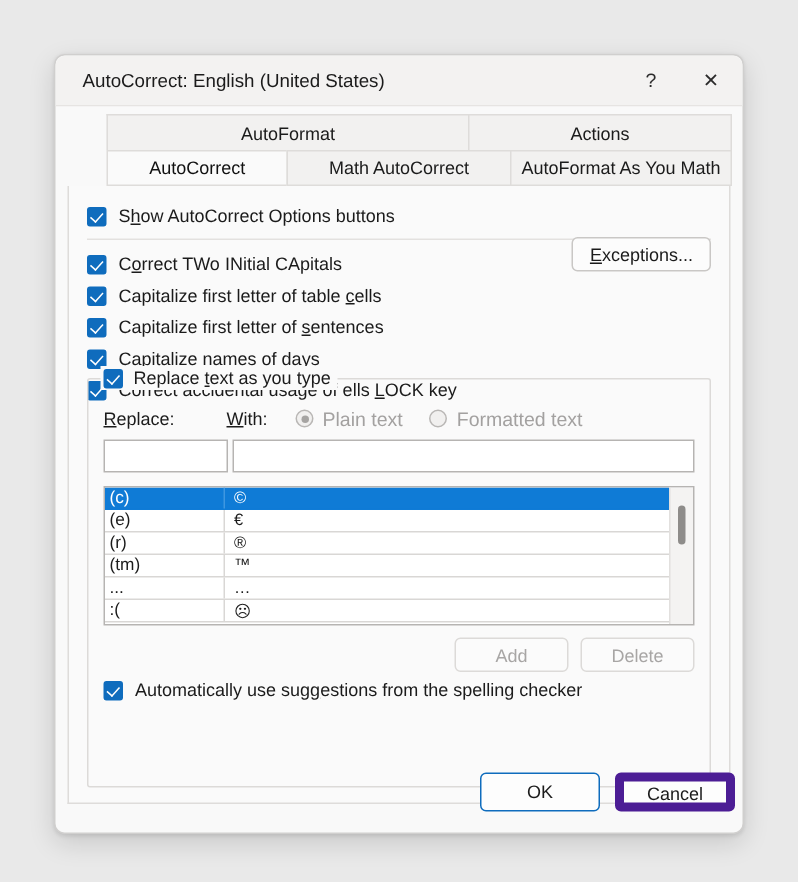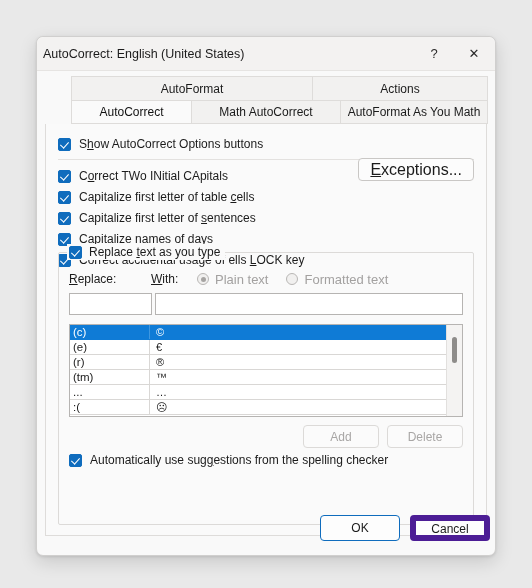--- a/index.html
+++ b/index.html
@@ -37,21 +37,21 @@
     height: 34px;
     background: #f3f2f1;
     border-bottom: 1px solid #e6e4e2;
     display: flex;
     align-items: center;
     box-sizing: border-box;
     border-radius: 7px 7px 0 0;
   }
   .title-text {
     flex: 1;
-    padding-left: 6px;
+    padding-left: 18px;
     font-size: 12.5px;
     color: #1b1b1b;
     white-space: nowrap;
   }
   .title-btn {
     width: 38px;
     height: 34px;
     display: flex;
     align-items: center;
     justify-content: center;
@@ -156,21 +156,21 @@
   .exceptions-btn {
     position: absolute;
     right: 12px;
     top: 34px;
     height: 23px;
     padding: 0 11px;
     background: #fcfcfc;
     border: 1px solid #c9c7c5;
     border-radius: 4px;
     font-family: "Liberation Sans", sans-serif;
-    font-size: 16px;
+    font-size: 12px;
     color: #1b1b1b;
     cursor: default;
     white-space: nowrap;
   }
 
   
   .groupbox {
     position: absolute;
     left: 12px;
     right: 12px;

